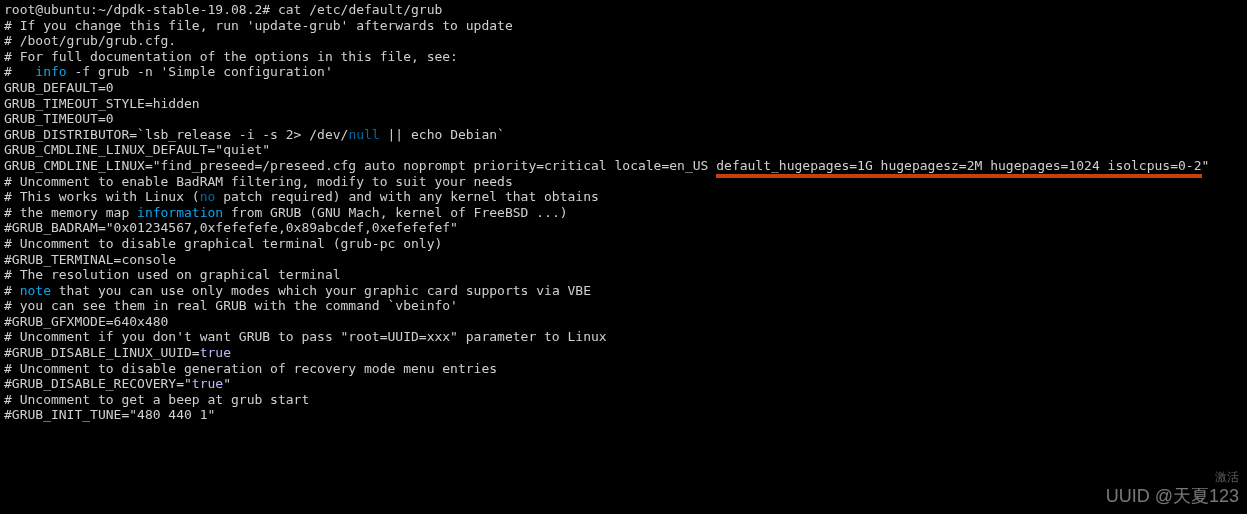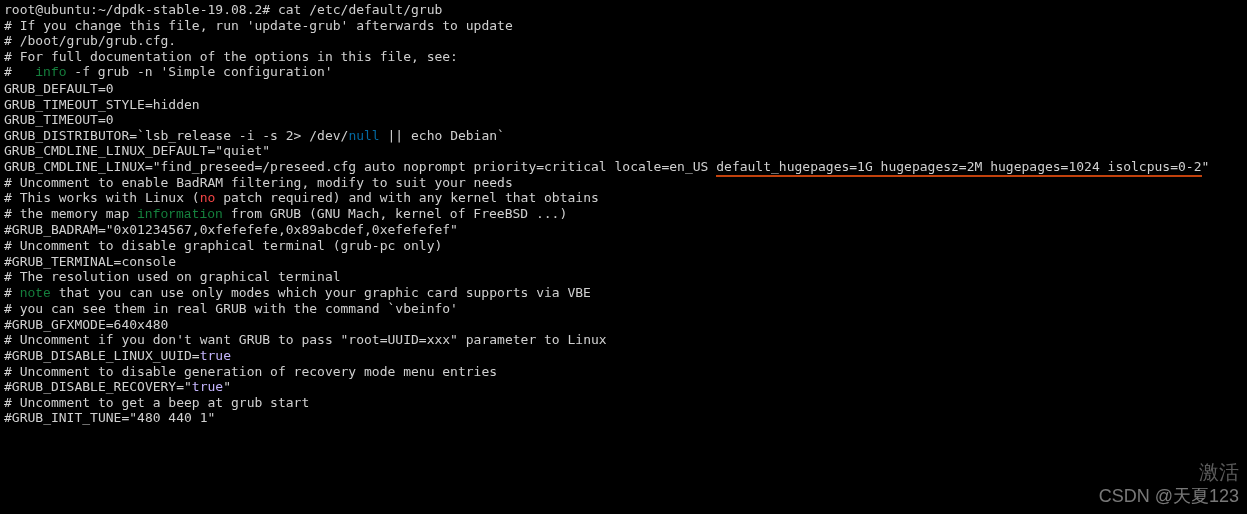--- a/index.html
+++ b/index.html
@@ -16,44 +16,44 @@
       padding: 2px 4px;
       width: 1247px;
       height: 514px;
       overflow: hidden;
       position: relative;
     }
     .line {
       white-space: pre;
       display: block;
     }
-    .cyan { color: #15803d; font-family: Liberation Mono, monospace; }
+    .cyan { color: #0ea5e9; }
     .magenta { color: #0369a1; }
-    .red { color: #ef4444; }
+    .red { color: #0369a1; }
     .green { color: #c4b5fd; }
     .underline-highlight {
-      border-bottom: 2px solid #c2410c;
+      border-bottom: 4px solid #c2410c;
       padding-bottom: 1px;
     }
     .watermark-activate {
       position: absolute;
       right: 8px;
       bottom: 30px;
       color: rgba(180,180,180,0.5);
-      font-size: 20px;
+      font-size: 12px;
       font-family: 'Microsoft YaHei', sans-serif;
     }
     .watermark-csdn {
       position: absolute;
       right: 8px;
       bottom: 6px;
       color: rgba(200,200,200,0.6);
       font-size: 18px;
       font-family: 'Microsoft YaHei', sans-serif;
     }
   </style>
 </head>
 <body>
 
 <pre><span class="line"><span>root@ubuntu</span>:<span>~/dpdk-stable-19.08.2</span># <span>cat /etc/default/grub</span></span><span class="line"># If you change this file, run 'update-grub' afterwards to update</span><span class="line"># /boot/grub/grub.cfg.</span><span class="line"># For full documentation of the options in this file, see:</span><span class="line"><span>#   </span><span class="cyan">info</span><span> -f grub -n 'Simple configuration'</span></span><span class="line"></span><span class="line">GRUB_DEFAULT=0</span><span class="line">GRUB_TIMEOUT_STYLE=hidden</span><span class="line">GRUB_TIMEOUT=0</span><span class="line"><span>GRUB_DISTRIBUTOR=`lsb_release -i -s 2&gt; /dev/</span><span class="magenta">null</span><span> || echo Debian`</span></span><span class="line">GRUB_CMDLINE_LINUX_DEFAULT="quiet"</span><span class="line"><span>GRUB_CMDLINE_LINUX="find_preseed=/preseed.cfg auto noprompt priority=critical locale=en_US </span><span class="underline-highlight">default_hugepages=1G hugepagesz=2M hugepages=1024 isolcpus=0-2</span><span>"</span></span><span class="line"></span><span class="line"># Uncomment to enable BadRAM filtering, modify to suit your needs</span><span class="line"><span># This works with Linux (</span><span class="red">no</span><span> patch required) and with any kernel that obtains</span></span><span class="line"><span># the memory map </span><span class="cyan">information</span><span> from GRUB (GNU Mach, kernel of FreeBSD ...)</span></span><span class="line">#GRUB_BADRAM="0x01234567,0xfefefefe,0x89abcdef,0xefefefef"</span><span class="line"></span><span class="line"># Uncomment to disable graphical terminal (grub-pc only)</span><span class="line">#GRUB_TERMINAL=console</span><span class="line"></span><span class="line"># The resolution used on graphical terminal</span><span class="line"><span># </span><span class="cyan">note</span><span> that you can use only modes which your graphic card supports via VBE</span></span><span class="line"># you can see them in real GRUB with the command `vbeinfo'</span><span class="line">#GRUB_GFXMODE=640x480</span><span class="line"></span><span class="line"># Uncomment if you don't want GRUB to pass "root=UUID=xxx" parameter to Linux</span><span class="line"><span>#GRUB_DISABLE_LINUX_UUID=</span><span class="green">true</span></span><span class="line"></span><span class="line"># Uncomment to disable generation of recovery mode menu entries</span><span class="line"><span>#GRUB_DISABLE_RECOVERY="</span><span class="green">true</span><span>"</span></span><span class="line"></span><span class="line"># Uncomment to get a beep at grub start</span><span class="line">#GRUB_INIT_TUNE="480 440 1"</span></pre>
 
 <div class="watermark-activate">激活</div>
-<div class="watermark-csdn">CSDN @天夏123</div>
+<div class="watermark-csdn">UUID @天夏123</div>
 
 </body></html>

